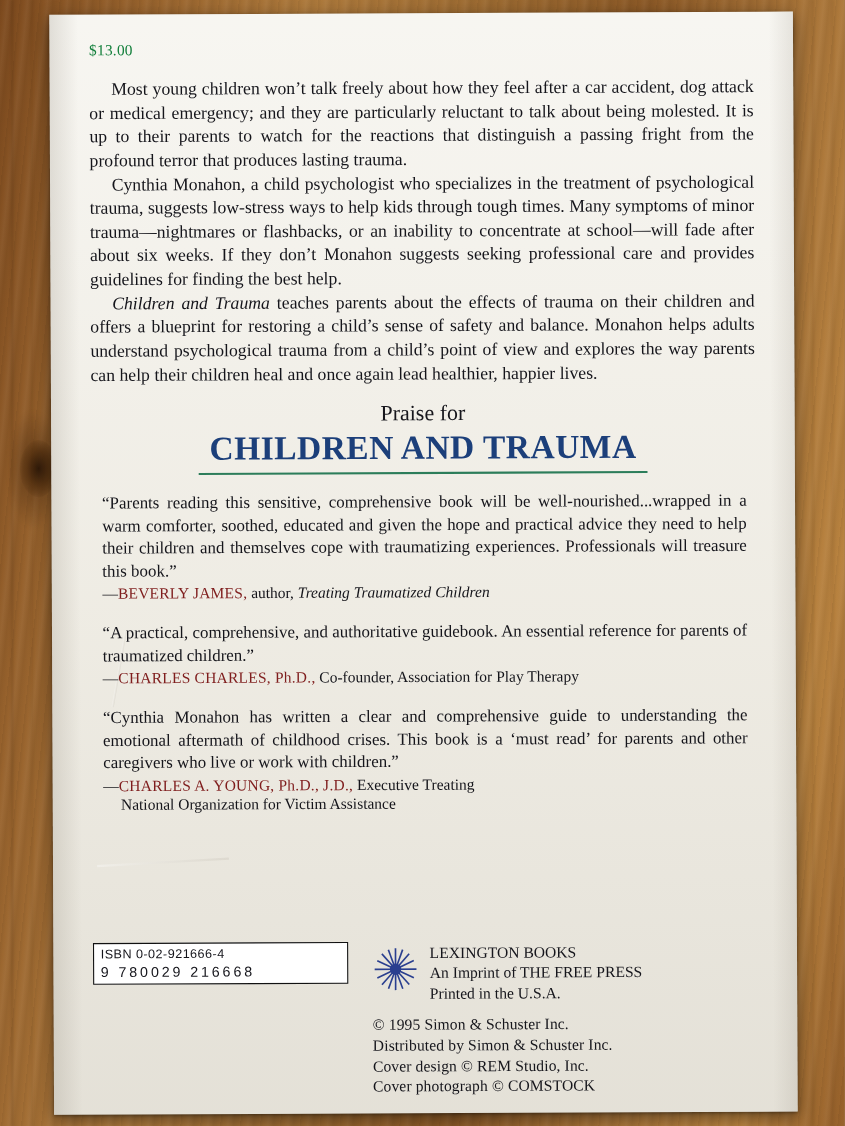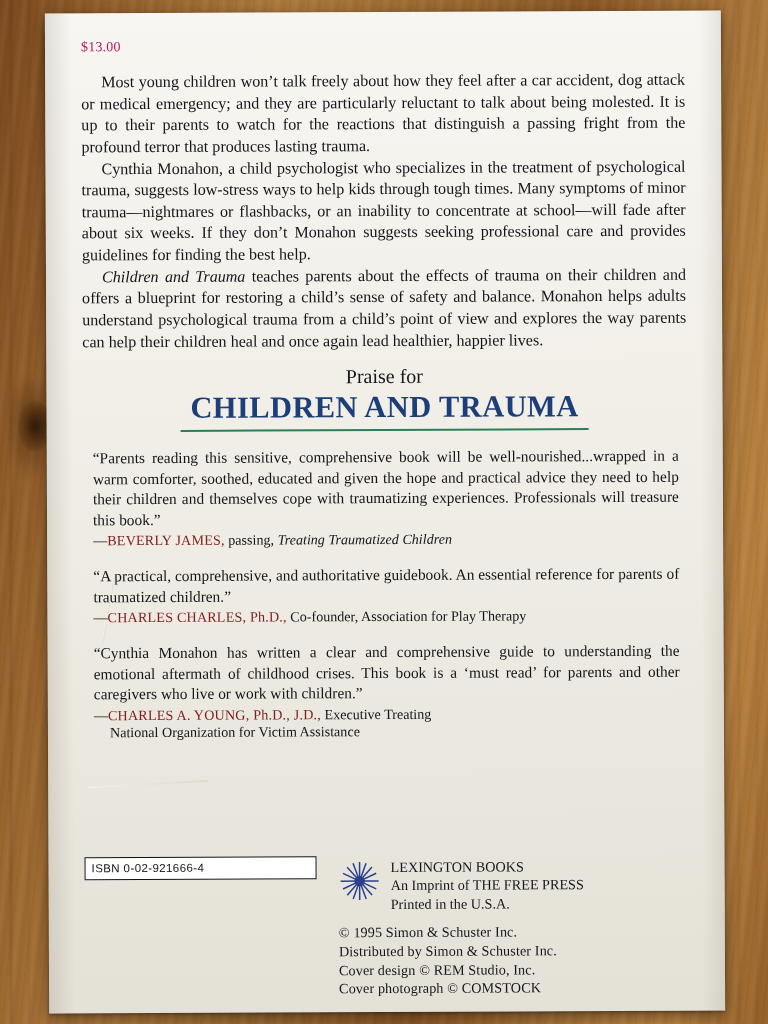--- a/index.html
+++ b/index.html
@@ -103,21 +103,21 @@
 
   
   .top-row {
     display: flex;
     justify-content: space-between;
     align-items: baseline;
     font-size: 13px;
     letter-spacing: .2px;
   }
   .price {
-    color: #be185d;
+    color: #15803d;
     font-size: 14px;
     text-align: center;
   }
   .category {
     color: #2a2f7a;
     font-size: 13.5px;
     letter-spacing: .9px;
     font-weight: 600;
   }
 
@@ -304,40 +304,41 @@
       </div>
 
       <div class="praise-for">Praise for</div>
       <div class="praise-title">CHILDREN AND TRAUMA</div>
       <div class="title-underline"></div>
 
       <div class="quotes">
 
         <div class="quote-block">
           <div class="quote-text">“Parents reading this sensitive, comprehensive book will be well-nourished...wrapped in a warm comforter, soothed, educated and given the hope and practical advice they need to help their children and themselves cope with traumatizing experiences. Professionals will treasure this book.”</div>
-          <div class="attrib"><span>—</span><span class="name">BEVERLY JAMES,</span><span class="role"> passing, </span><span class="work">Treating Traumatized Children</span></div>
+          <div class="attrib"><span>—</span><span class="name">BEVERLY JAMES,</span><span class="role"> author, </span><span class="work">Treating Traumatized Children</span></div>
         </div>
 
         <div class="quote-block">
           <div class="quote-text">“A practical, comprehensive, and authoritative guidebook. An essential reference for parents of traumatized children.”</div>
           <div class="attrib"><span>—</span><span class="name">CHARLES CHARLES, Ph.D.,</span><span class="role"> Co-founder, Association for Play Therapy</span></div>
         </div>
 
         <div class="quote-block">
           <div class="quote-text">“Cynthia Monahon has written a clear and comprehensive guide to understanding the emotional aftermath of childhood crises. This book is a ‘must read’ for parents and other caregivers who live or work with children.”</div>
           <div class="attrib"><span>—</span><span class="name">CHARLES A. YOUNG, Ph.D., J.D.,</span><span class="role"> Executive Treating</span></div>
           <div class="attrib-2nd">National Organization for Victim Assistance</div>
         </div>
 
       </div>
 
       <div class="footer">
 
         <div class="barcode-box">
           <div class="isbn">ISBN 0-02-921666-4</div>
+          <div class="barcode-num">9 780029 216668</div>
         </div>
 
         <div class="pub">
           <div class="pub-row">
             <div class="pub-logo">
               <svg width="42" height="42" viewBox="0 0 42 42" aria-hidden="true">
                 <g stroke="#2a3f8f" stroke-width="1.5" fill="none">
                   <line x1="21" y1="21" x2="21" y2="2"></line>
                   <line x1="21" y1="21" x2="27.5" y2="3.2"></line>
                   <line x1="21" y1="21" x2="33.4" y2="7.0"></line>

